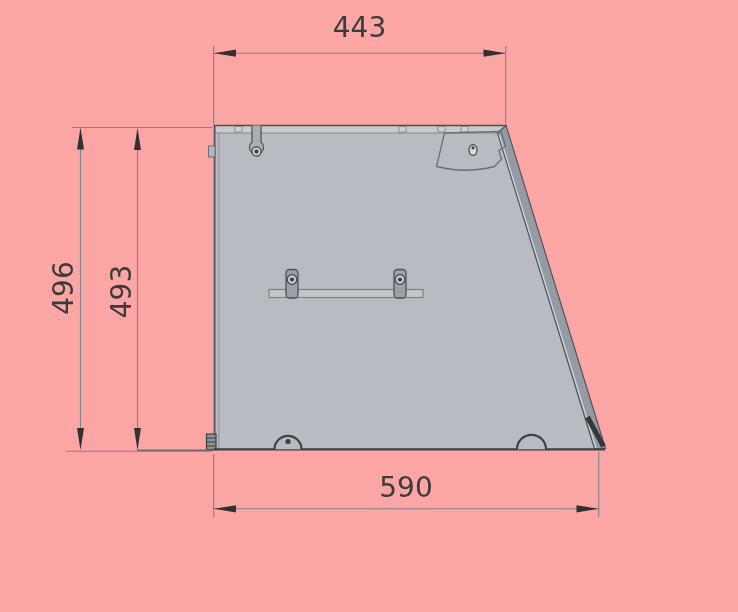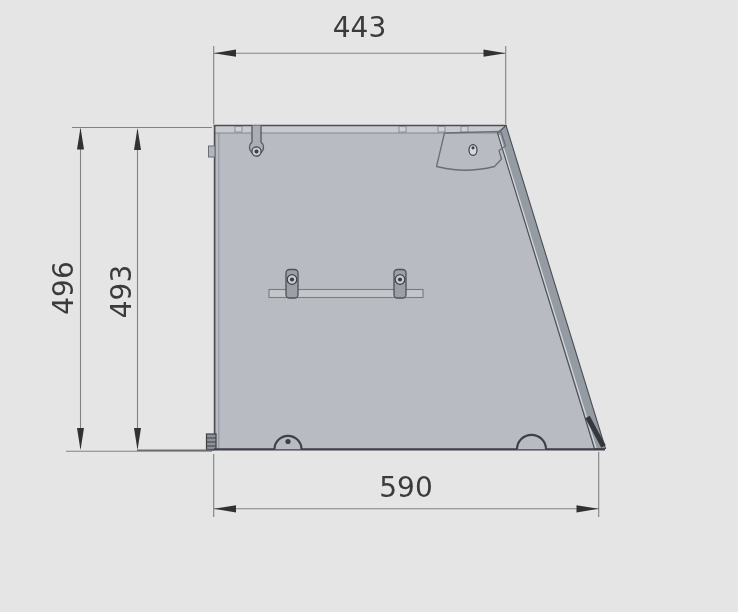--- a/index.html
+++ b/index.html
@@ -1,16 +1,16 @@
 <!DOCTYPE html>
 <html><head>
 <meta charset="utf-8">
 <style>
   html,body{margin:0;padding:0;background:#ffffff;}
-  #stage{position:relative;width:738px;height:612px;background:#e5e5e5;overflow:hidden;}
+  #stage{position:relative;width:738px;height:612px;background:#fca5a5;overflow:hidden;}
   svg{display:block;}
   text{font-family:"DejaVu Sans","Liberation Sans",sans-serif;font-size:28px;}
   .dim line, .dim path{shape-rendering:geometricPrecision;}
 </style>
 </head>
 <body>
 
 <div id="stage">
 <svg width="738" height="612" viewBox="0 0 738 612">
 

